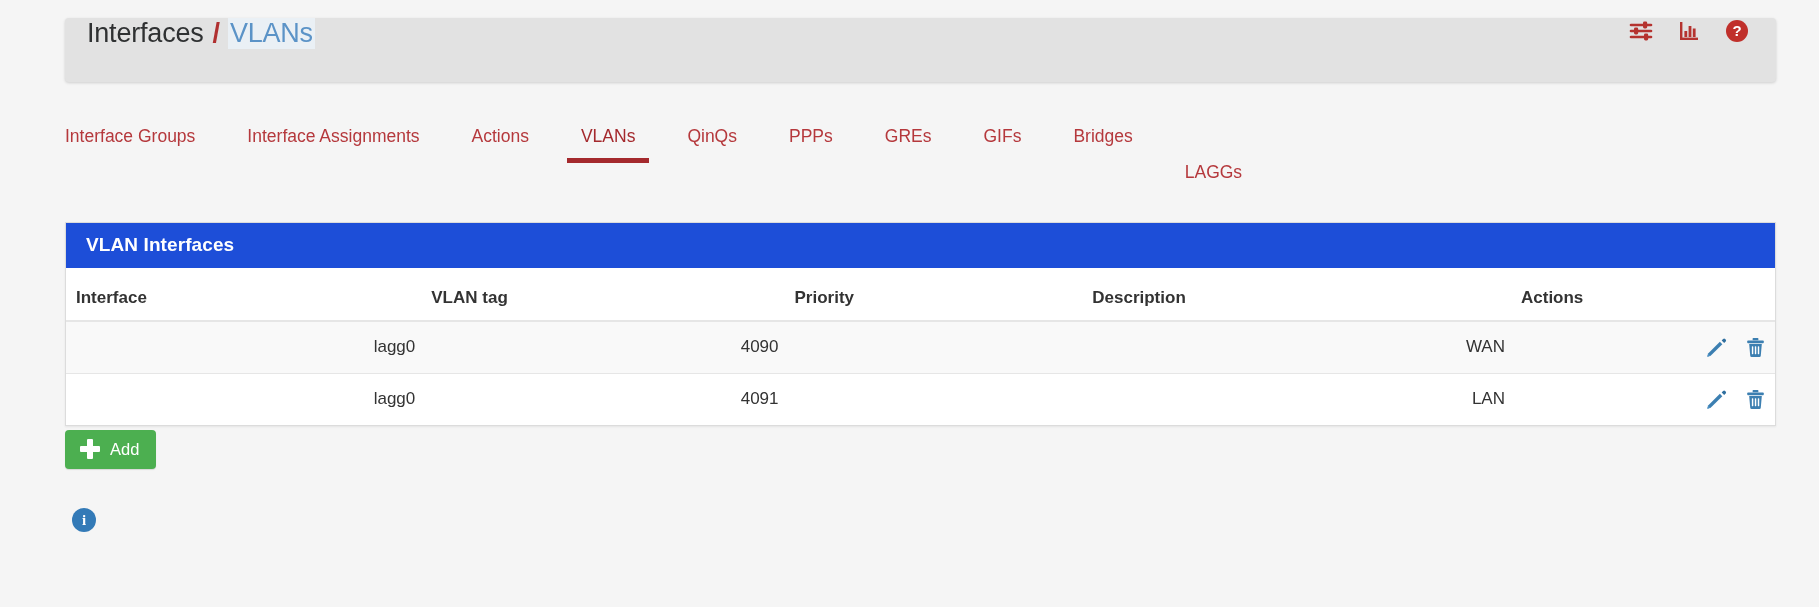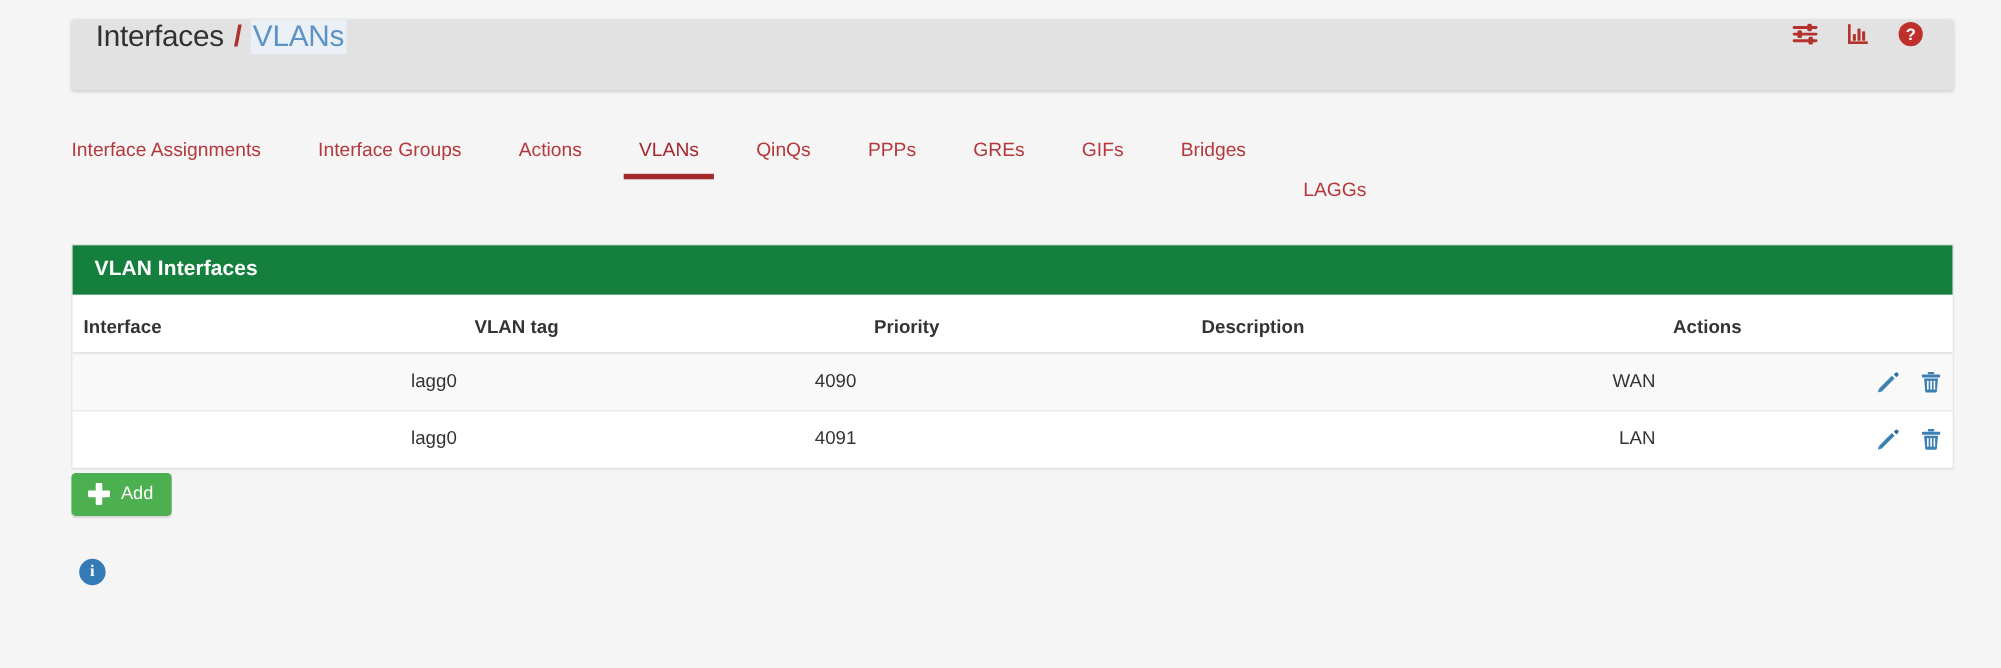--- a/index.html
+++ b/index.html
@@ -105,21 +105,21 @@
   .panel {
     position: absolute;
     left: 65px;
     top: 222px;
     width: 1711px;
     background: #ffffff;
     border: 1px solid #dcdcdc;
     box-shadow: 0 1px 2px rgba(0,0,0,0.07);
   }
   .panel-heading {
-    background: #15803d;
+    background: #1d4ed8;
     color: #ffffff;
     font-size: 19px;
     font-weight: bold;
     padding: 11px 20px 12px 20px;
     letter-spacing: 0.1px;
   }
   table.vlan-table {
     width: 100%;
     border-collapse: collapse;
     font-size: 17px;
@@ -269,22 +269,22 @@
       <span class="hicon">
         <svg width="26" height="26" viewBox="0 0 26 26">
           <circle cx="13" cy="13" r="11" fill="#c0302b"></circle>
           <text x="13" y="18.4" text-anchor="middle" font-family="Liberation Sans, sans-serif" font-size="15" font-weight="bold" fill="#ffffff">?</text>
         </svg>
       </span>
     </div>
   </div>
 
   <nav class="tabs">
+    <a class="tab" href="#">Interface Groups</a>
     <a class="tab" href="#">Interface Assignments</a>
-    <a class="tab" href="#">Interface Groups</a>
     <a class="tab" href="#">Actions</a>
     <a class="tab active" href="#">VLANs</a>
     <a class="tab" href="#">QinQs</a>
     <a class="tab" href="#">PPPs</a>
     <a class="tab" href="#">GREs</a>
     <a class="tab" href="#">GIFs</a>
     <a class="tab" href="#">Bridges</a>
     <a class="tab" href="#">LAGGs</a>
   </nav>
 

